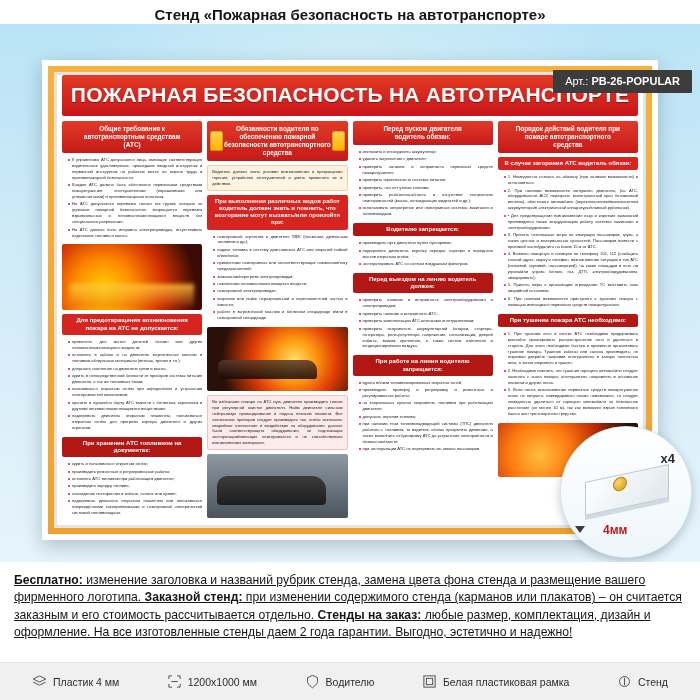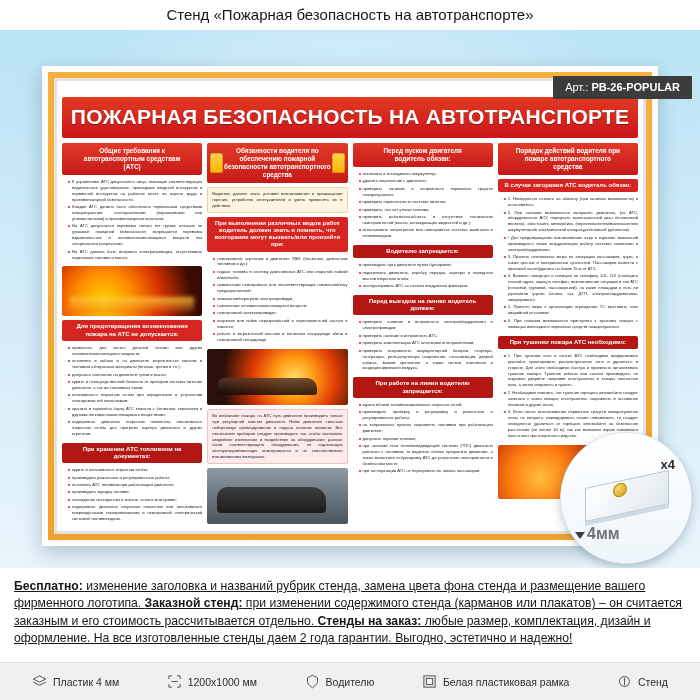--- a/index.html
+++ b/index.html
@@ -8,23 +8,23 @@
     width:700px; height:700px;
     background:#ffffff;
     font-family:"Liberation Sans", sans-serif;
     color:#1a1a1a;
     overflow:hidden;
   }
   .page { position:relative; width:700px; height:700px; }
 
   
   .top-title {
-    height:30px; line-height:30px;
+    height:24px; line-height:30px;
     text-align:center;
-    font-size:15px; font-weight:normal;
+    font-size:15px; font-weight:bold;
     color:#161616;
   }
 
   
   .preview {
     position:relative;
     height:538px;
     background:linear-gradient(180deg,#b9e4f5 0%, #cfeaf8 40%, #e7f4fb 100%);
     overflow:hidden;
   }
@@ -56,21 +56,21 @@
     position:absolute; inset:0;
     background:#f3a93a;
     background:linear-gradient(180deg,#f7b13f 0%, #f0a22f 100%);
     padding:6px;
   }
   .stand-board{
     position:relative;
     width:100%; height:100%;
     background:#ffffff;
     border:3px solid #e3e3e3;
-    padding:16px 5px 5px 5px;
+    padding:0 5px 5px 5px;
     overflow:hidden;
   }
 
   
   .headline{
     background:#d3231f;
     background:linear-gradient(180deg,#e23a23 0%, #c9151a 100%);
     color:#ffffff;
     text-align:center;
     font-size:21px;
@@ -229,22 +229,22 @@
     box-shadow:0 4px 0 #cfdae2;
   }
   .tb-screw{
     position:absolute; left:52px; top:50px;
     width:14px; height:14px; border-radius:50%;
     background:radial-gradient(circle at 35% 32%, #ffd76a, #d39a12);
     border:1px solid #b8850e;
     transform:skewY(-12deg);
   }
   .tb-mm{
-    position:absolute; left:26px; bottom:20px;
-    font-size:16px; font-weight:bold; color:#737373;
+    position:absolute; left:42px; bottom:20px;
+    font-size:12px; font-weight:bold; color:#b91c1c;
   }
   .tb-arrow{
     position:absolute; left:14px; bottom:24px;
     width:0;height:0;
     border-left:5px solid transparent;border-right:5px solid transparent;
     border-top:7px solid #3b3b3b;
   }
 
   
   .marketing{

